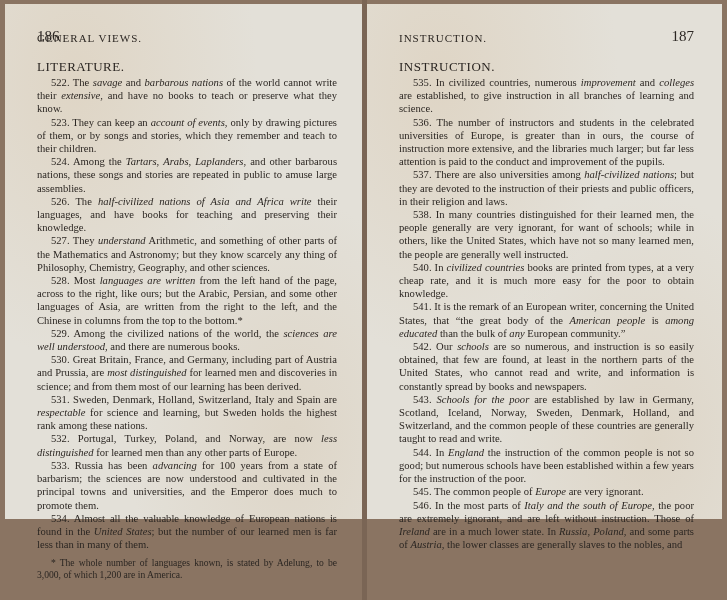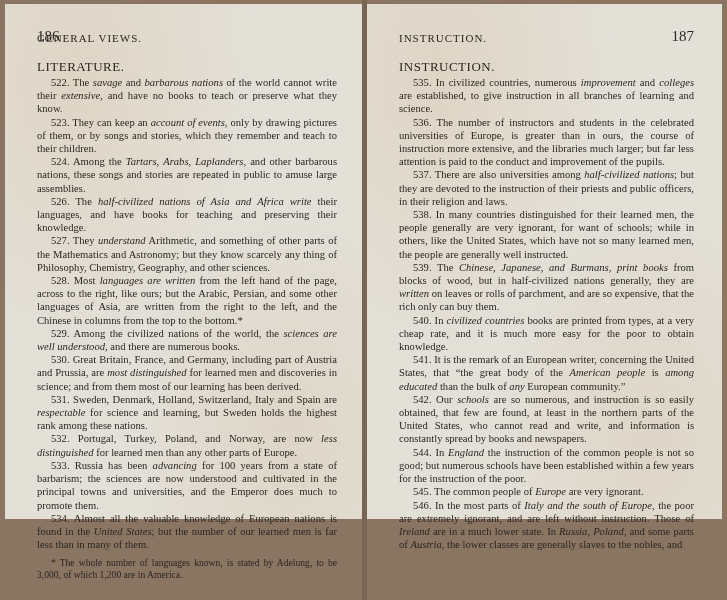--- a/index.html
+++ b/index.html
@@ -80,22 +80,22 @@
   <div class="running-head">
     <span class="run-title">INSTRUCTION.</span>
     <span class="page-num">187</span>
   </div>
   <div class="section-title">INSTRUCTION.</div>
   <div id="right-paras">
       <p class="para">535. In civilized countries, numerous <i>improvement</i> and <i>colleges</i> are established, to give instruction in all branches of learning and science.</p>
       <p class="para">536. The number of instructors and students in the celebrated universities of Europe, is greater than in ours, the course of instruction more extensive, and the libraries much larger; but far less attention is paid to the conduct and improvement of the pupils.</p>
       <p class="para">537. There are also universities among <i>half-civilized nations</i>; but they are devoted to the instruction of their priests and public officers, in their religion and laws.</p>
       <p class="para">538. In many countries distinguished for their learned men, the people generally are very ignorant, for want of schools; while in others, like the United States, which have not so many learned men, the people are generally well instructed.</p>
-      <p class="para">539. The <i>Chinese, Japanese, and Burmans, print books</i> from blocks of wood, but in half-civilized nations generally, they are <i>written</i> on leaves or rolls of parchment, and are so expensive, that the rich only can buy them.</p>
       <p class="para">540. In <i>civilized countries</i> books are printed from types, at a very cheap rate, and it is much more easy for the poor to obtain knowledge.</p>
       <p class="para">541. It is the remark of an European writer, concerning the United States, that “the great body of the <i>American people</i> is <i>among educated</i> than the bulk of <i>any</i> European community.”</p>
       <p class="para">542. Our <i>schools</i> are so numerous, and instruction is so easily obtained, that few are found, at least in the northern parts of the United States, who cannot read and write, and information is constantly spread by books and newspapers.</p>
+      <p class="para">543. <i>Schools for the poor</i> are established by law in Germany, Scotland, Iceland, Norway, Sweden, Denmark, Holland, and Switzerland, and the common people of these countries are generally taught to read and write.</p>
       <p class="para">544. In <i>England</i> the instruction of the common people is not so good; but numerous schools have been established within a few years for the instruction of the poor.</p>
       <p class="para">545. The common people of <i>Europe</i> are very ignorant.</p>
       <p class="para">546. In the most parts of <i>Italy and the south of Europe</i>, the poor are extremely ignorant, and are left without instruction. Those of <i>Ireland</i> are in a much lower state. In <i>Russia</i>, <i>Poland</i>, and some parts of <i>Austria</i>, the lower classes are generally slaves to the nobles, and</p>
     </div>
 
 </div>
 
 </body></html>

